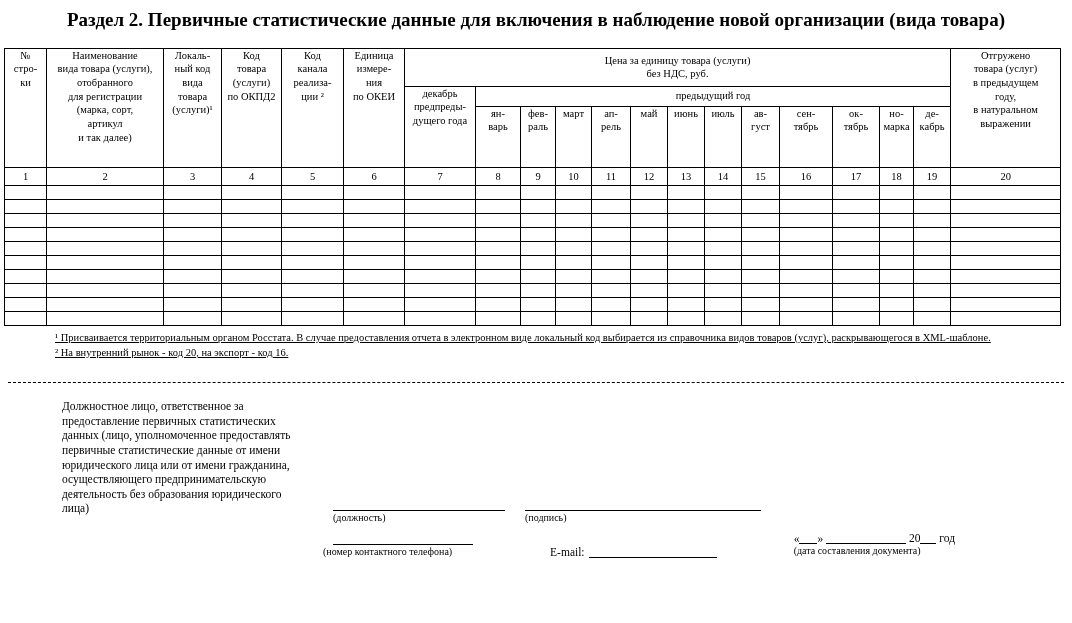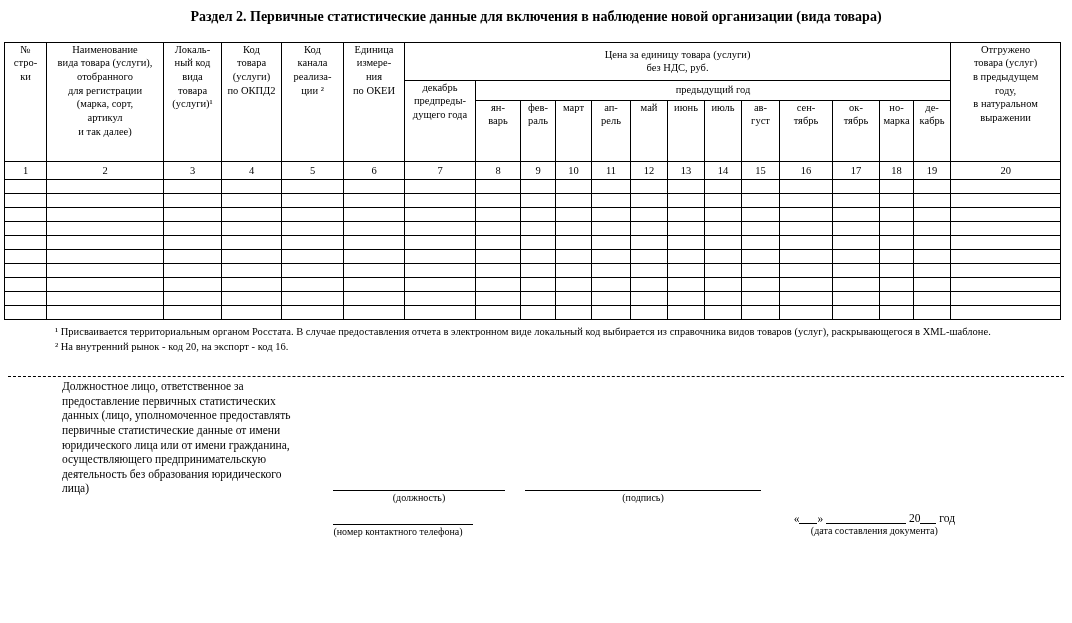--- a/index.html
+++ b/index.html
@@ -3,21 +3,21 @@
 <meta charset="utf-8">
 <style>
   html,body { margin:0; padding:0; background:#fff; }
   body {
     width:1072px; height:623px; overflow:hidden;
     font-family:"Liberation Serif", serif; color:#000;
   }
   .page { position:relative; width:1072px; height:623px; }
 
   .title {
-    font-size:14px; font-weight:bold; text-align:center;
+    font-size:19px; font-weight:bold; text-align:center;
     margin:9px 10px 0 10px; line-height:1.2;
   }
 
   table.form {
     border-collapse:collapse; table-layout:fixed;
     margin:16px 0 0 4px; width:1056px;
   }
   table.form th, table.form td {
     border:1px solid #000; padding:0 2px;
     font-weight:normal; overflow:hidden;
@@ -28,38 +28,38 @@
   }
   th.mid { vertical-align:middle; }
   tr.h-a { height:38px; }
   tr.h-b { height:20px; }
   tr.h-c { height:61px; }
   tr.num-row td {
     font-size:10.5px; text-align:center; height:17px; vertical-align:middle;
   }
   tbody tr.data-row td { height:13px; }
 
-  .footnotes { margin:4px 0 0 55px; font-size:10.5px; line-height:1.45; }
+  .footnotes { margin:4px 0 0 55px; font-size:10.5px; line-height:1.45;text-decoration:underline; }
 
   .tear-line {
     border-top:1px dashed #000; margin:22px 8px 0 8px; height:0;
   }
   .tear-label {
     text-align:center; font-size:10.5px; margin-top:2px;
   }
 
-  .bottom-section { position:relative; height:200px;padding-left:28px; }
+  .bottom-section { position:relative; margin-top:14px; height:200px;padding-left:28px; }
   .official-text {
     position:absolute; left:62px; top:2px; width:320px;
     font-size:11.5px; line-height:14.6px; white-space:pre-line;
   }
   .sig-row { position:absolute; left:333px; width:622px; display:flex; }
   .sig-row-1 { top:98px; }
   .sig-row-2 { top:132px; justify-content:space-between; }
-  .sig-col { text-align:center; }
+  .sig-col { }
   .blank { border-bottom:1px solid #000; height:15px; }
   .sig-label { font-size:10px; line-height:13px; white-space:nowrap; }
   .w172 { width:172px; } .w180 { width:180px; margin-left:16px; }
   .w236 { width:236px; margin-left:20px; }
   .phone-col { width:140px; }
   .phone-col .sig-label { margin-left:-10px; }
   .email-group { display:flex; align-items:flex-end; font-size:11.5px; }
   .email-blank { width:128px; margin-left:4px; }
   .date-group { font-size:11.5px; }
   .date-line { display:flex; align-items:flex-end; white-space:pre; }
@@ -435,20 +435,24 @@
         <div class="blank"></div>
         <div class="sig-label">(подпись)</div>
       </div>
     </div>
 
     <div class="sig-row sig-row-2">
       <div class="sig-col phone-col">
         <div class="blank"></div>
         <div class="sig-label">(номер контактного телефона)</div>
       </div>
+      <div class="email-group">
+        <span>E-mail:</span>
+        <span class="blank email-blank"></span>
+      </div>
       <div class="date-group sig-col">
         <div class="date-line">
           <span>«</span>
           <span class="b bw18"></span>
           <span>»</span>
           <span> </span>
           <span class="b bw80"></span>
           <span> </span>
           <span>20</span>
           <span class="b bw16"></span>

